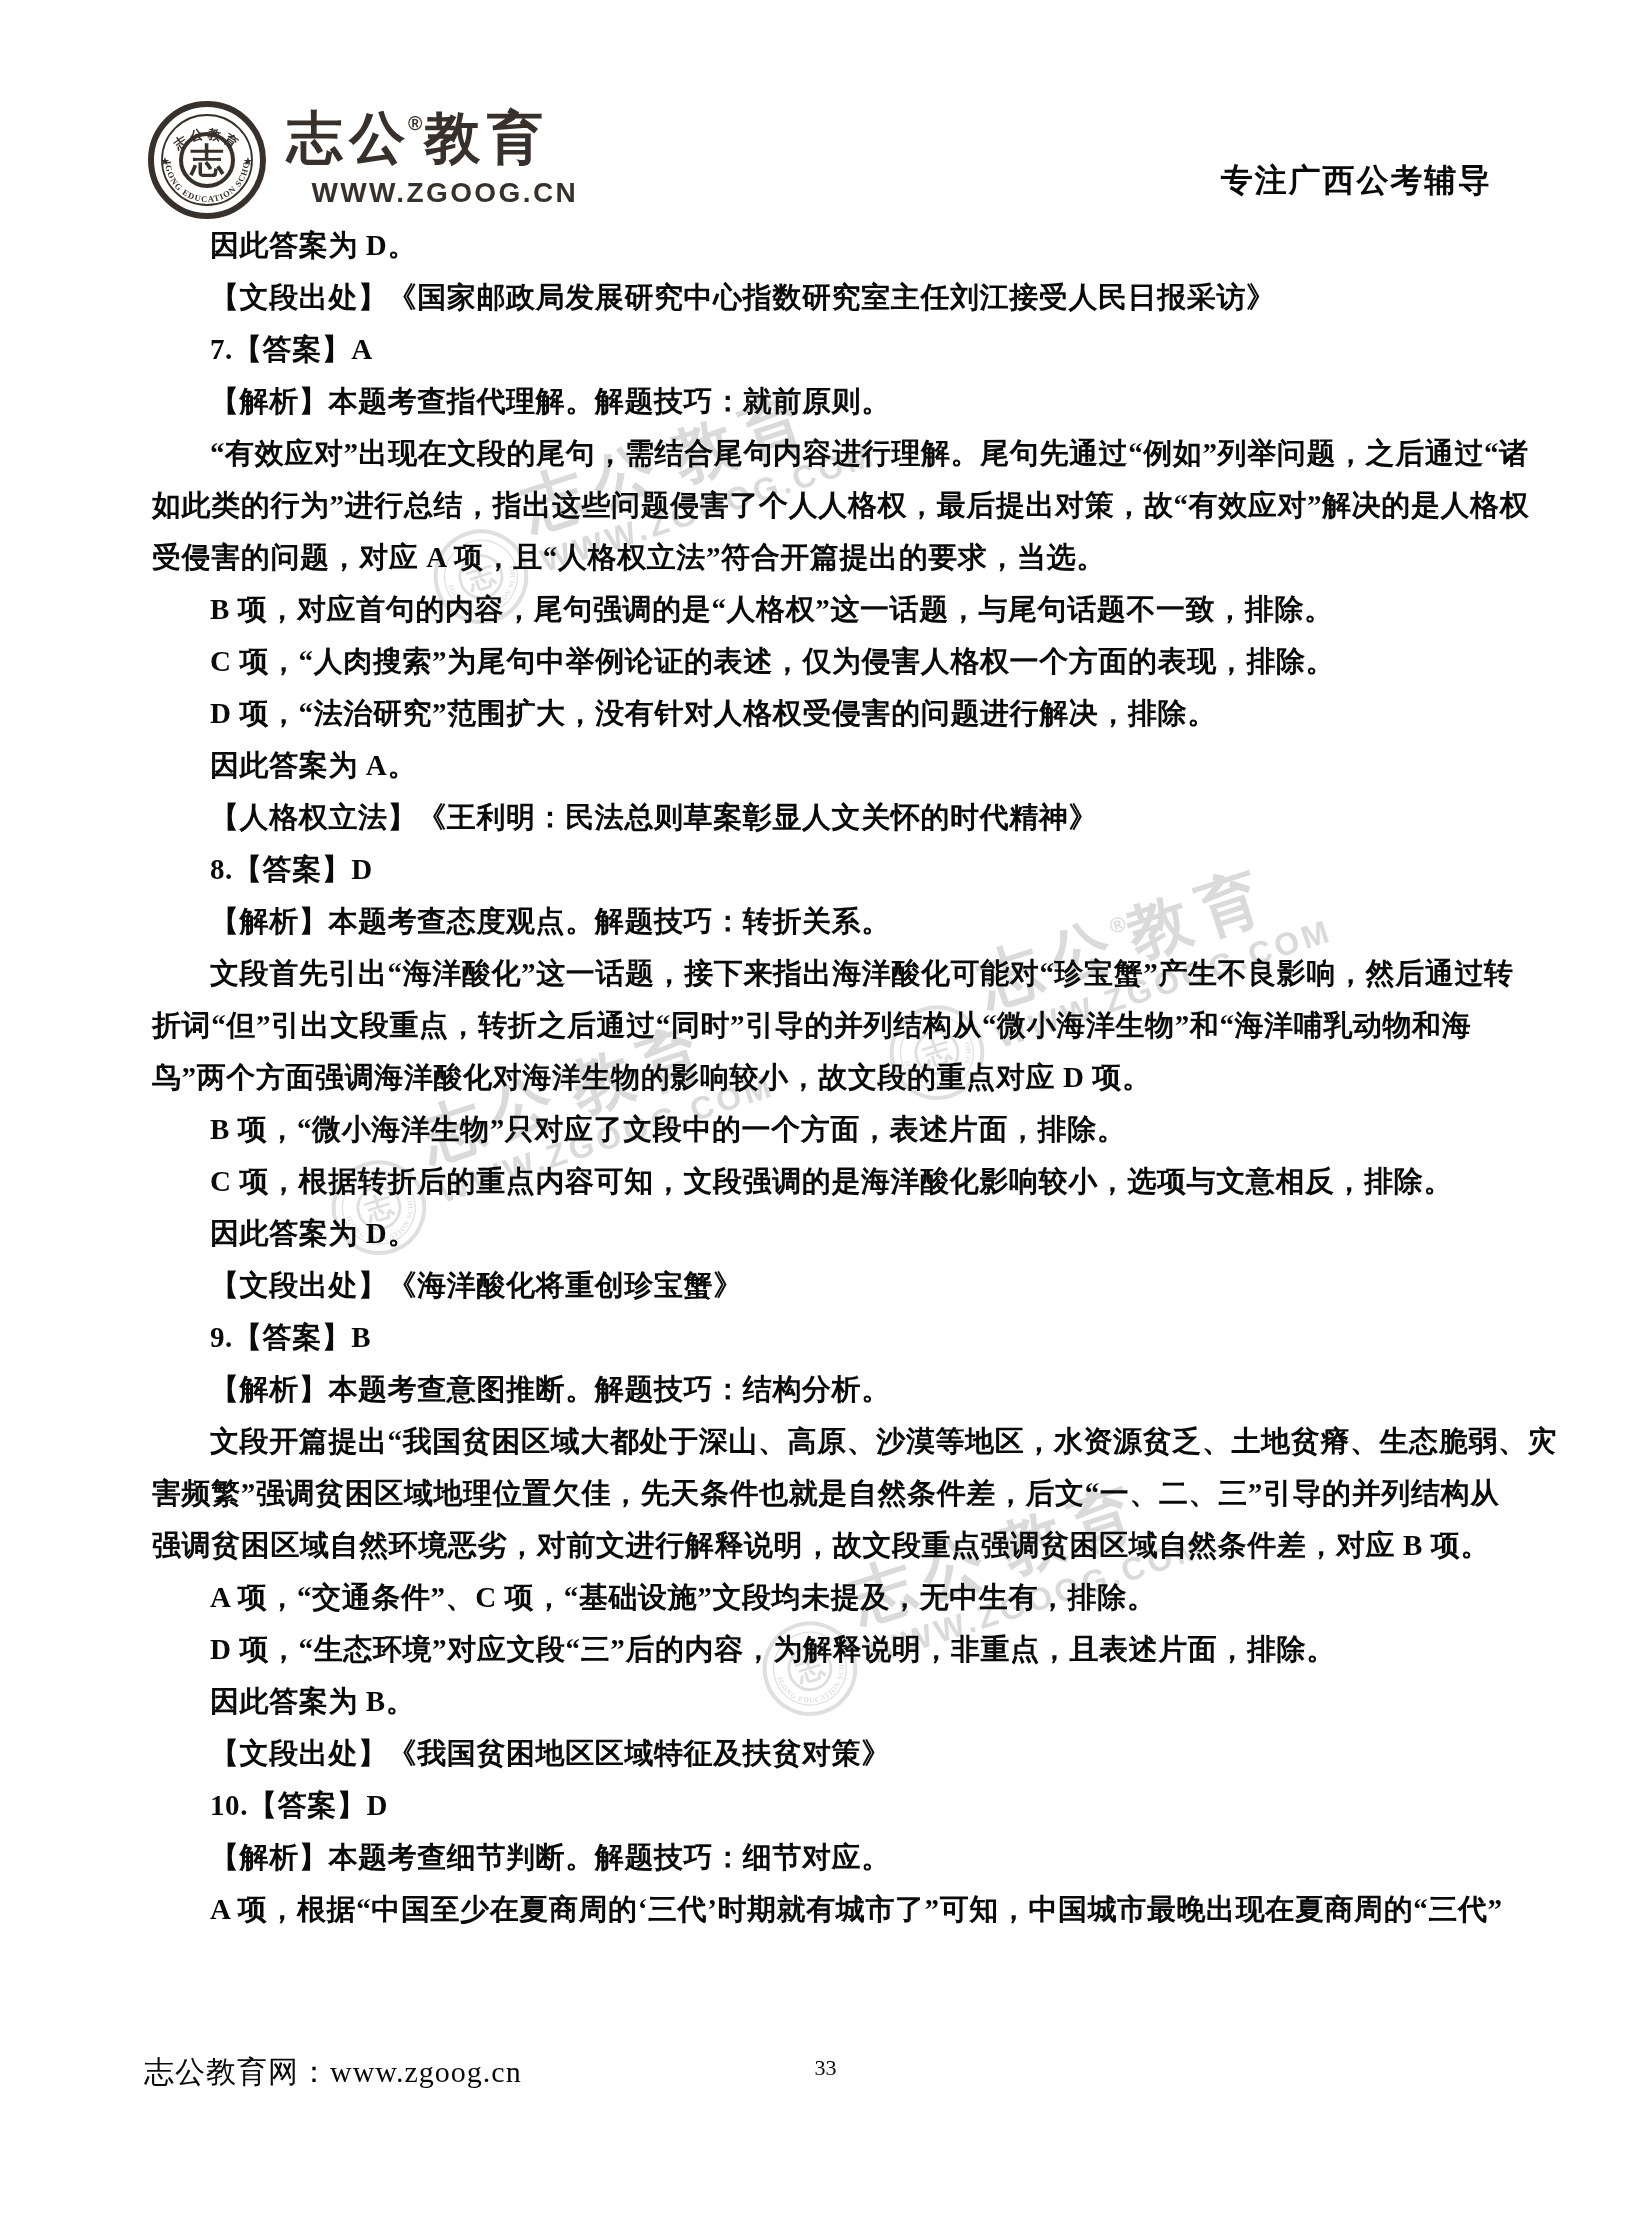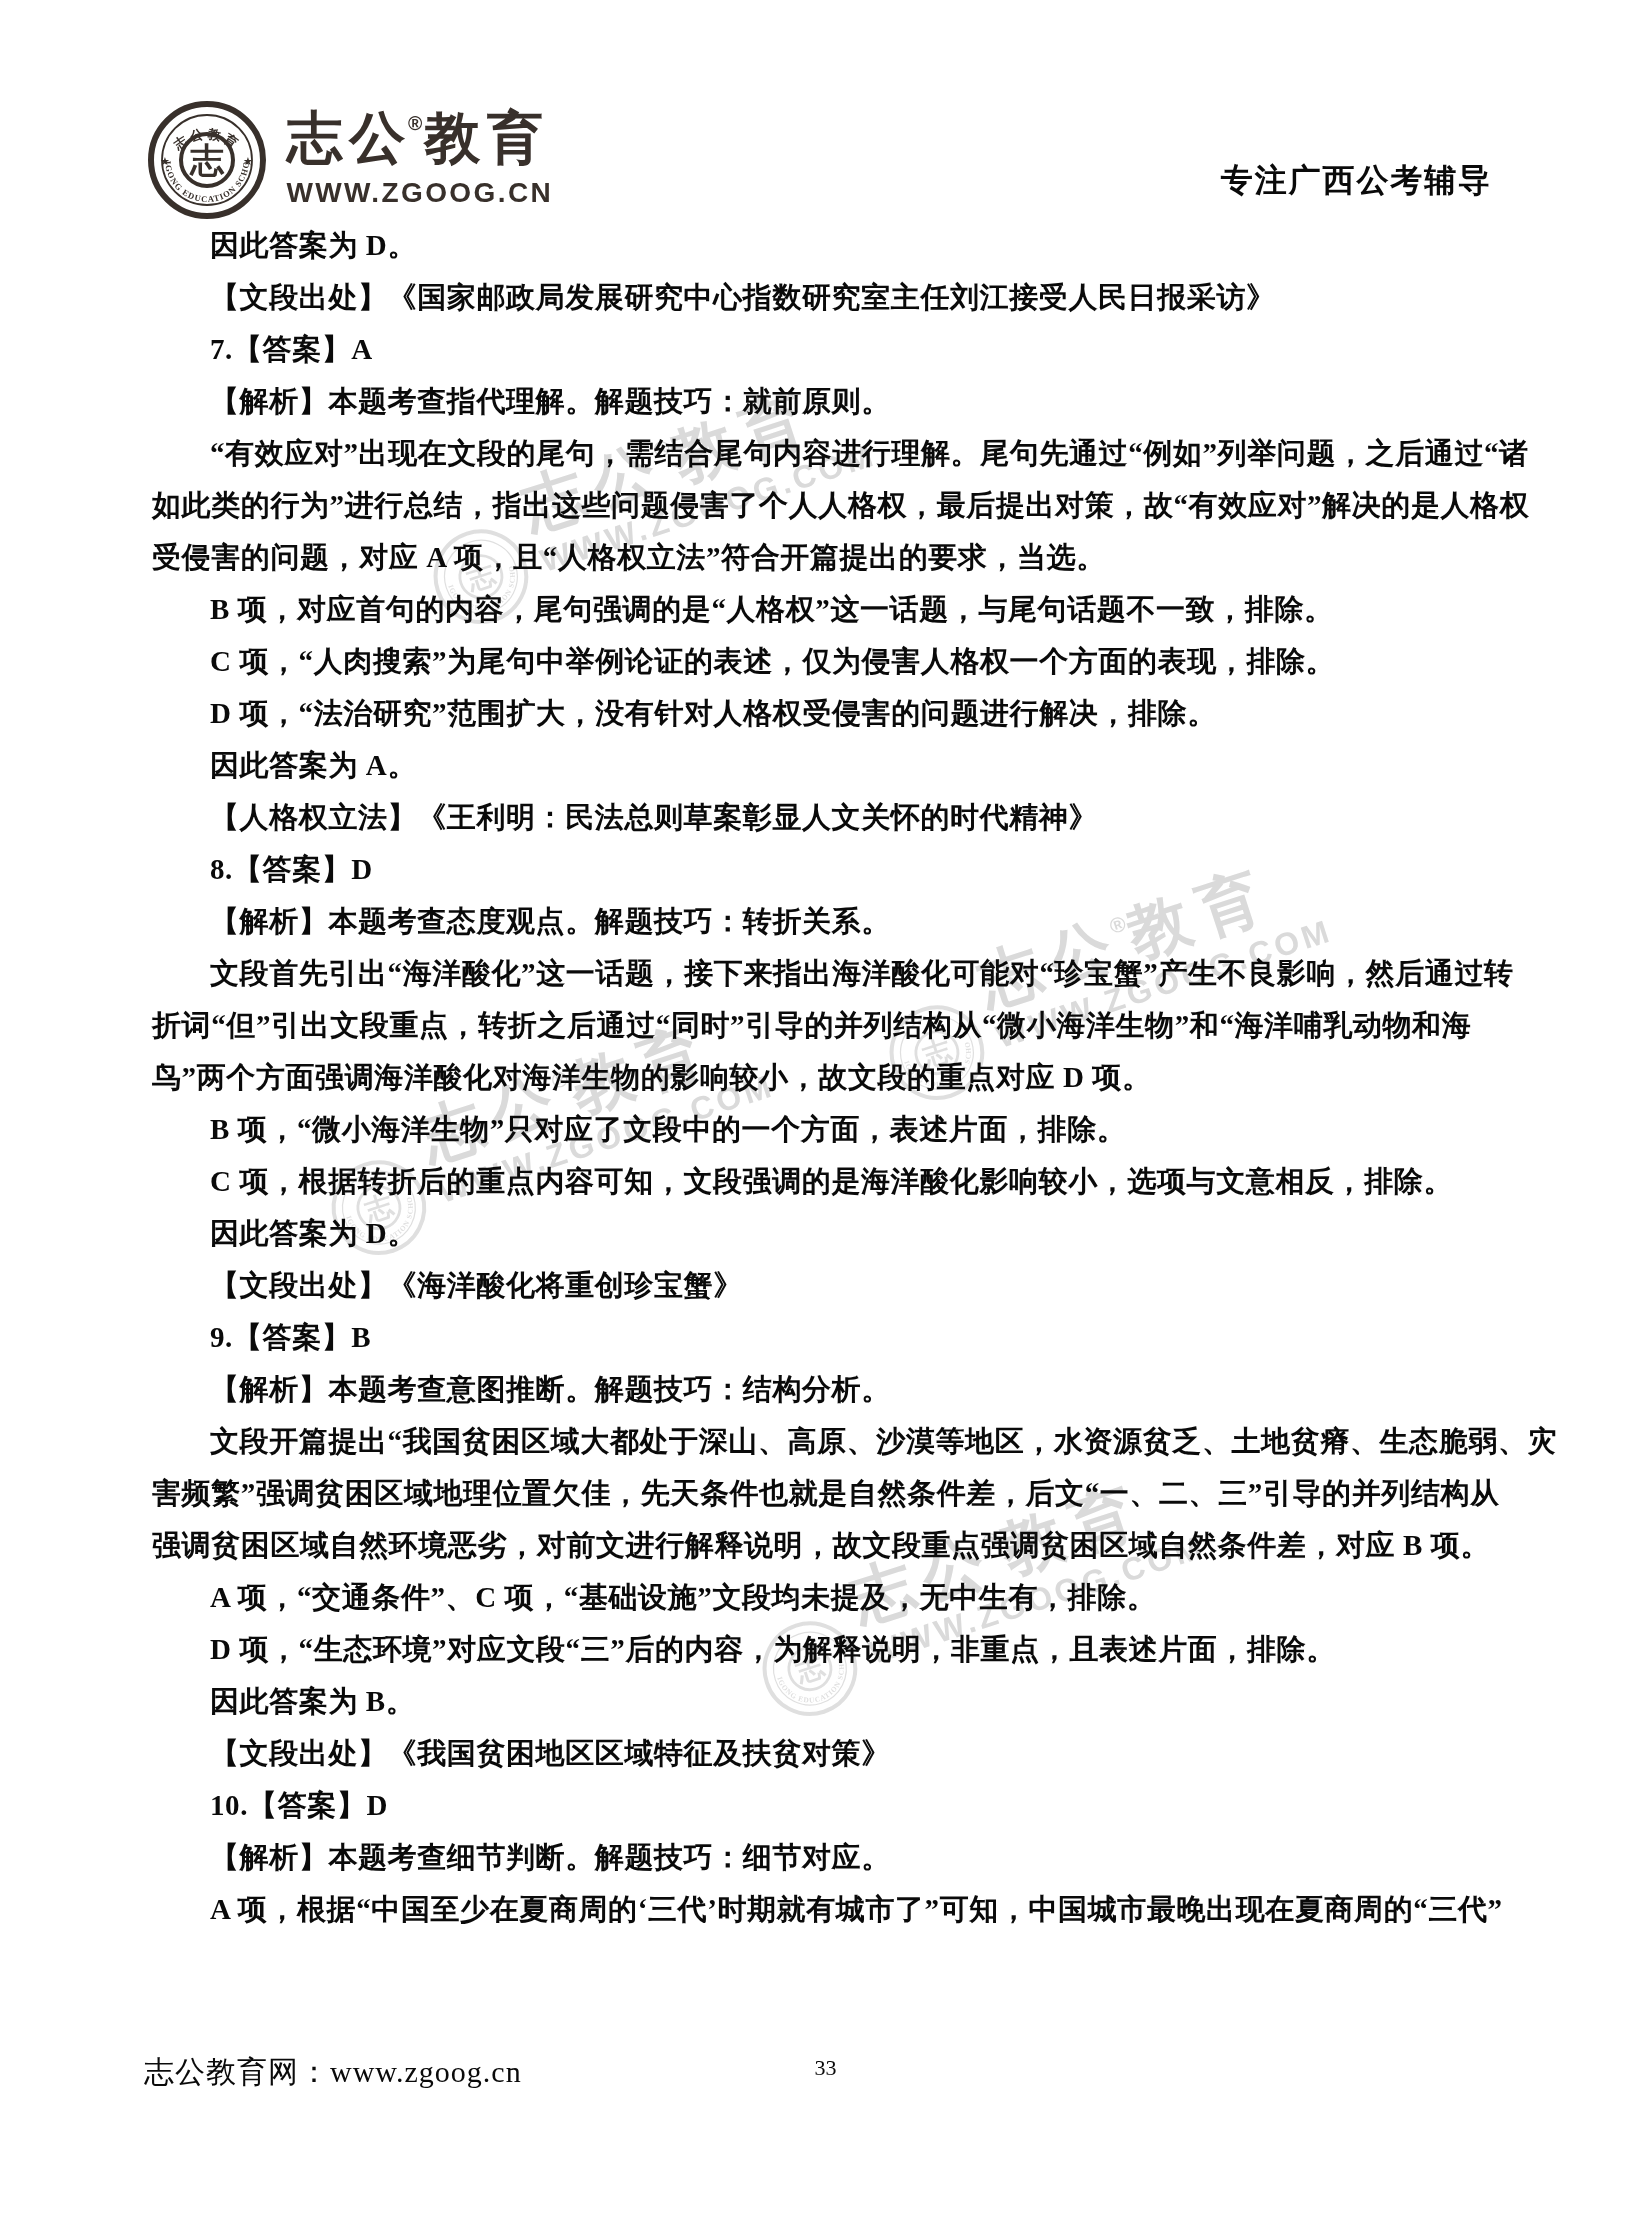--- a/index.html
+++ b/index.html
@@ -8,21 +8,21 @@
     background:#ffffff; overflow:hidden;
     font-family:"Liberation Serif","DejaVu Serif",serif; color:#0a0a0a;
   }
 
   
   .header-logo { position:absolute; left:147px; top:100px; display:flex; gap:19.4px; color:#38302b; z-index:3; }
   .seal-box { width:120px; height:120px; }
   .brand-col { display:flex; flex-direction:column; }
   .brand-row { font-family:"Liberation Sans","DejaVu Sans",sans-serif; font-weight:900; font-size:56px; line-height:1; letter-spacing:6.8px; margin-top:9.7px; white-space:nowrap; }
   .brand-row sup { font-size:19.4px; vertical-align:27px; letter-spacing:0; margin:0 1.9px 0 -3.9px; }
-  .brand-url { font-family:"Liberation Sans","DejaVu Sans",sans-serif; font-weight:700; font-size:28px; letter-spacing:2.4px; margin-top:11.6px; white-space:nowrap; }
+  .brand-url { font-family:"Liberation Sans","DejaVu Sans",sans-serif; font-weight:700; font-size:28px; letter-spacing:2.4px; margin-top:11.6px; white-space:nowrap;margin-left:25px; }
   .tagline { position:absolute; top:159px; right:159px; font-size:32px; font-weight:700; letter-spacing:1.9px; z-index:3; }
 
   
   .doc-body { position:absolute; left:152px; top:219px; width:1359px; z-index:2; }
   .line { height:52px; line-height:52px; font-size:29px; letter-spacing:0.6px; white-space:nowrap;font-weight:bold; }
   .line.ind { padding-left:58px; }
 
   
   .watermark {
     position:absolute; z-index:1; color:#dadada;

